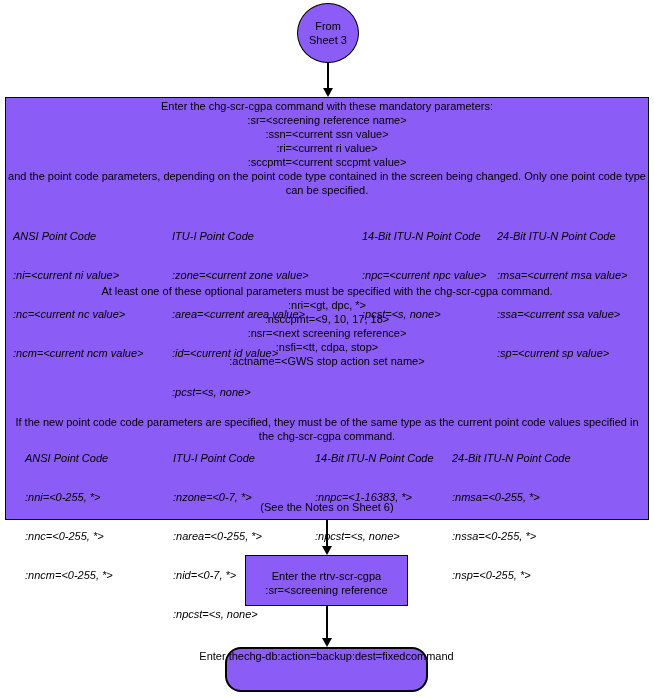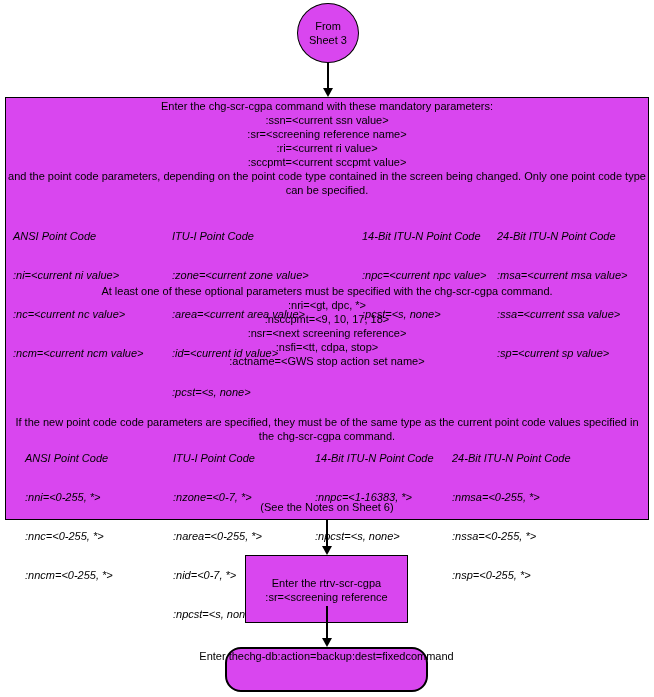--- a/index.html
+++ b/index.html
@@ -6,38 +6,38 @@
   .stage {
     position: relative;
     width: 654px;
     height: 697px;
     background: #fff;
     font-family: "Liberation Sans", sans-serif;
     font-size: 11px;
     color: #000;
     overflow: hidden;
   }
-  .node { position: absolute; box-sizing: border-box; background:#d946ef; }
+  .node { position: absolute; box-sizing: border-box; background:#8b5cf6; }
   .circle {
     left: 297px; top: 3px; width: 62px; height: 60px;
     border: 1.5px solid #000; border-radius: 50%;
     display: flex; flex-direction: column; align-items: center; justify-content: center;
     line-height: 14px; text-align: center;
   }
   .bigbox {
     left: 5px; top: 97px; width: 644px; height: 423px;
     border: 1px solid #000;
   }
   .bigbox > div { position: absolute; }
   .centerblock { left: 0; right: 0; text-align: center; line-height: 14px; }
   .pc-col { line-height: 13px; white-space: pre; font-style: italic; }
   .rectbox {
-    left: 245px; top: 555px; width: 163px; height: 68px;
+    left: 245px; top: 555px; width: 163px; height: 51px;
     border: 1.2px solid #000; text-align: center; line-height: 14px;
-    padding-top: 20px;
+    padding-top: 13px;
   }
   .roundbox {
     left: 225px; top: 647px; width: 203px; height: 45px;
     border: 2px solid #000; border-radius: 16px;
     text-align: center; line-height: 14px; padding-top: 0px;
     display: flex; justify-content: center;
   }
   .txtline { white-space: pre; }
   .wrapline { white-space: normal; padding: 0 2px; }
   .arrow { position: absolute; width: 10px; }
@@ -65,22 +65,22 @@
 
   <div class="arrow" style="left:323px; top:62px; height:35px;">
     <div class="shaft"></div>
     <div class="head"></div>
   </div>
 
   <div class="node bigbox">
 
     <div class="centerblock" style="top:1px;">
       <div class="txtline">Enter the chg-scr-cgpa command with these mandatory parameters:</div>
+      <div class="txtline">:sr=&lt;screening reference name&gt;</div>
       <div class="txtline">:ssn=&lt;current ssn value&gt;</div>
-      <div class="txtline">:sr=&lt;screening reference name&gt;</div>
       <div class="txtline">:ri=&lt;current ri value&gt;</div>
       <div class="txtline">:sccpmt=&lt;current sccpmt value&gt;</div>
       <div class="wrapline">and the point code parameters, depending on the point code type contained in the screen being changed. Only one point code type can be specified.</div>
     </div>
 
     <div class="pc-col" style="left:7px; top:106px;">
       <div>ANSI Point Code</div>
       <div>:ni=&lt;current ni value&gt;</div>
       <div>:nc=&lt;current nc value&gt;</div>
       <div>:ncm=&lt;current ncm value&gt;</div>

